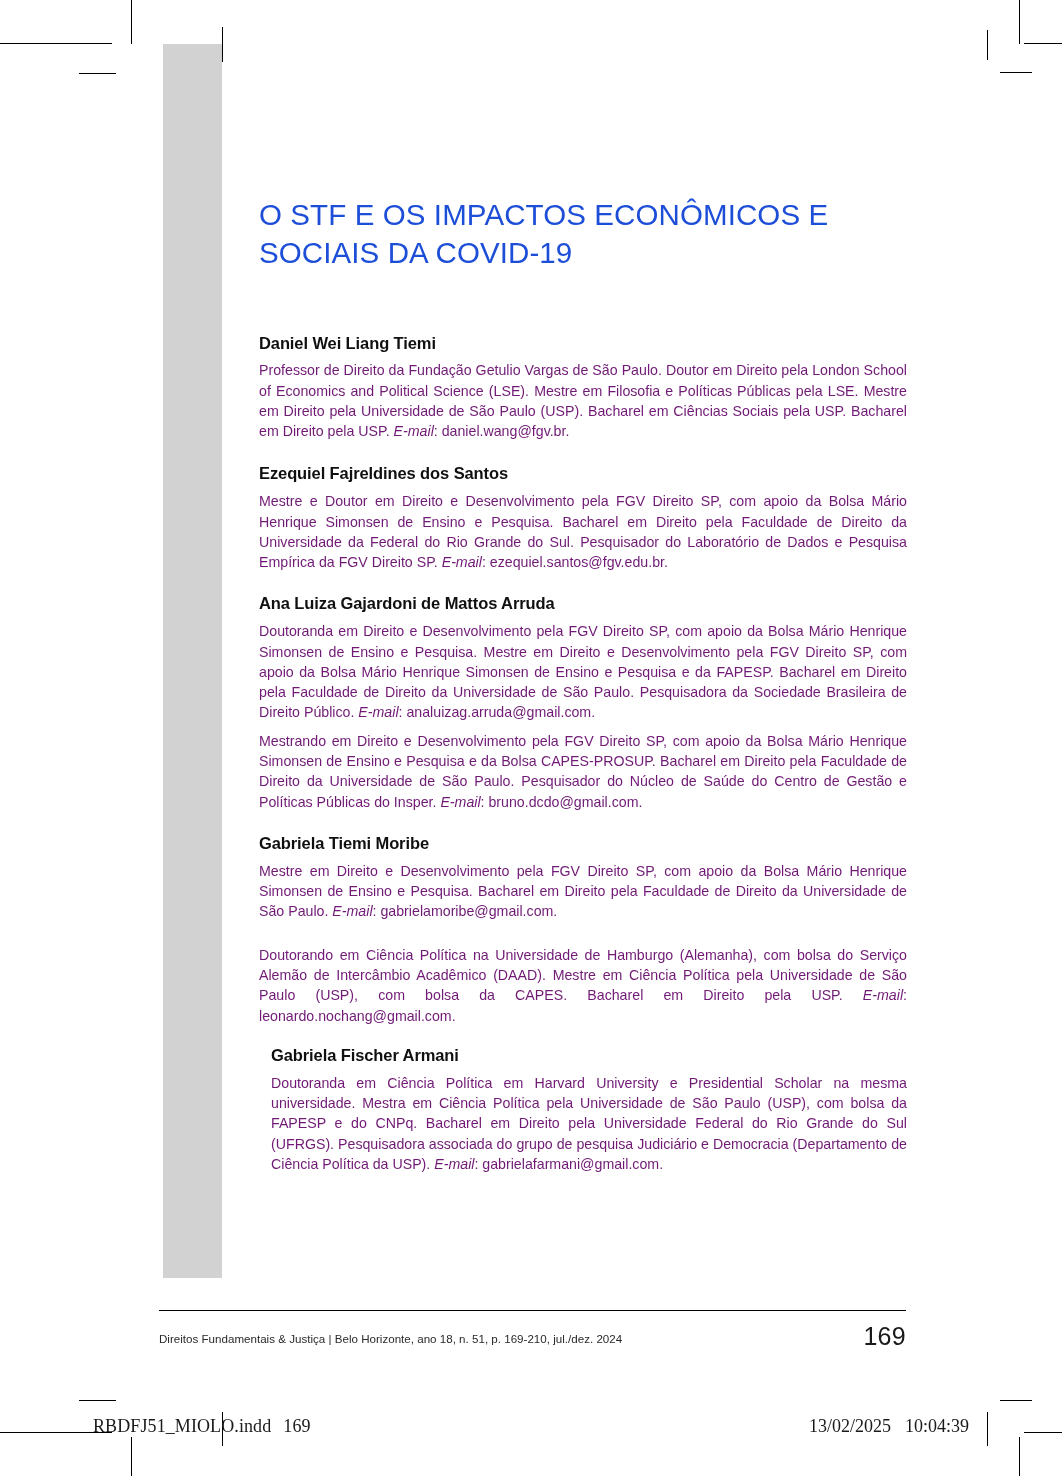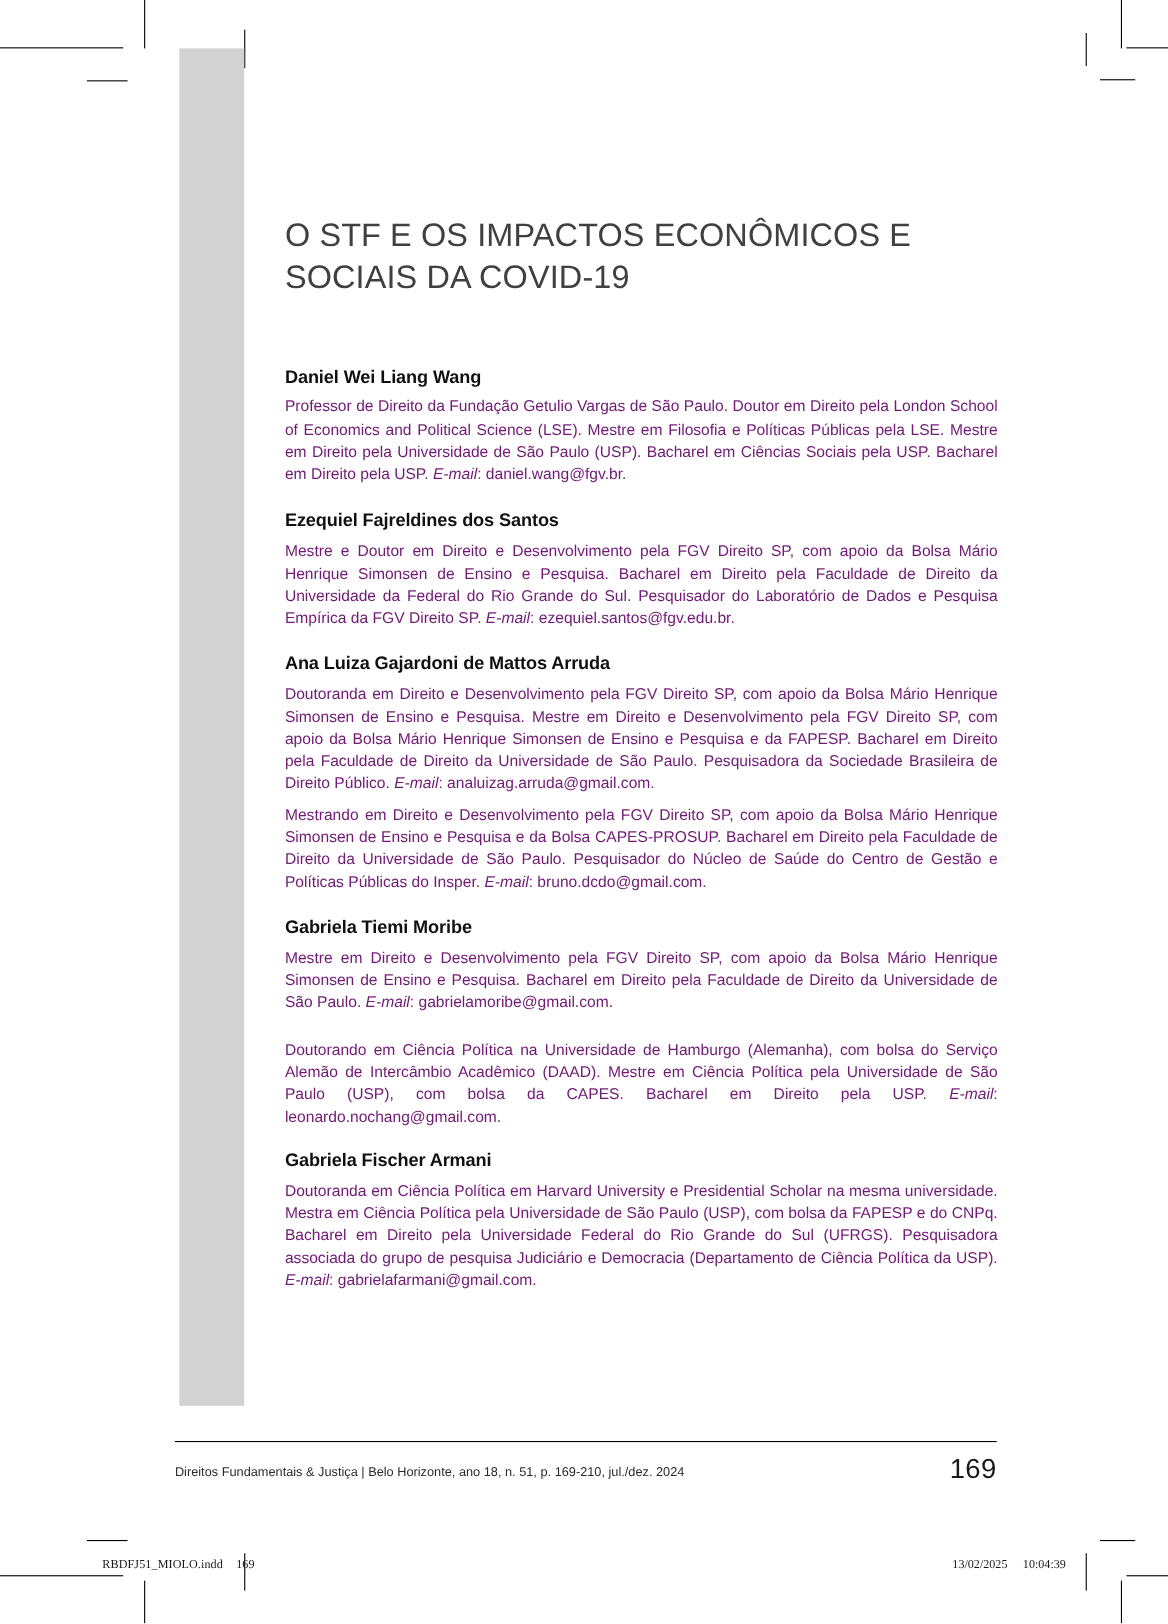--- a/index.html
+++ b/index.html
@@ -43,27 +43,27 @@
     left: 259px;
     top: 196px;
     width: 648px;
   }
 
   #article-title {
     font-size: 29.5px;
     font-weight: 400;
     line-height: 1.28;
     letter-spacing: 0.1px;
-    color: #404040;
+    color: #1d4ed8;
     margin: 0 0 62px 0;
   }
   #article-title .title-line { display: block; }
 
   .author-block { margin-bottom: 22px; }
-  .author-block:last-child { margin-bottom: 0; }
+  .author-block:last-child { margin-bottom: 0; margin-left: 12px; }
 
   .author-name {
     font-size: 16.5px;
     font-weight: bold;
     line-height: 1.2;
     color: #101010;
     margin: 0 0 7px 0;
     letter-spacing: -0.1px;
   }
   .author-bio {
@@ -118,21 +118,21 @@
 
   
   #slug {
     position: absolute;
     left: 93px;
     top: 1416px;
     width: 876px;
     display: flex;
     justify-content: space-between;
     font-family: "Liberation Serif", serif;
-    font-size: 11px;
+    font-size: 18px;
     color: #1a1a1a;
     text-align: right;
   }
   #slug-file { letter-spacing: 0.1px; }
   #slug-file .slug-page { margin-left: 12px; }
   #slug-stamp .slug-time { margin-left: 14px; }
 </style>
 </head>
 <body>
 
@@ -165,21 +165,21 @@
   <div id="thumb-bar"></div>
 
   <div id="content">
 
     <h1 id="article-title">
       <span class="title-line">O STF E OS IMPACTOS ECONÔMICOS E</span>
       <span class="title-line">SOCIAIS DA COVID-19</span>
     </h1>
 
     <div class="author-block" id="author-0">
-      <div class="author-name">Daniel Wei Liang Wang</div>
+      <div class="author-name">Daniel Wei Liang Tiemi</div>
       <p class="author-bio"><span>Professor de Direito da Fundação Getulio Vargas de São Paulo. Doutor em Direito pela London School of Economics and Political Science (LSE). Mestre em Filosofia e Políticas Públicas pela LSE. Mestre em Direito pela Universidade de São Paulo (USP). Bacharel em Ciências Sociais pela USP. Bacharel em Direito pela USP. </span><span class="email-label">E-mail</span><span>: daniel.wang@fgv.br.</span></p>
     </div>
 
     <div class="author-block" id="author-1">
       <div class="author-name">Ezequiel Fajreldines dos Santos</div>
       <p class="author-bio"><span>Mestre e Doutor em Direito e Desenvolvimento pela FGV Direito SP, com apoio da Bolsa Mário Henrique Simonsen de Ensino e Pesquisa. Bacharel em Direito pela Faculdade de Direito da Universidade da Federal do Rio Grande do Sul. Pesquisador do Laboratório de Dados e Pesquisa Empírica da FGV Direito SP. </span><span class="email-label">E-mail</span><span>: ezequiel.santos@fgv.edu.br.</span></p>
     </div>
 
     <div class="author-block" id="author-2">
       <div class="author-name">Ana Luiza Gajardoni de Mattos Arruda</div>

